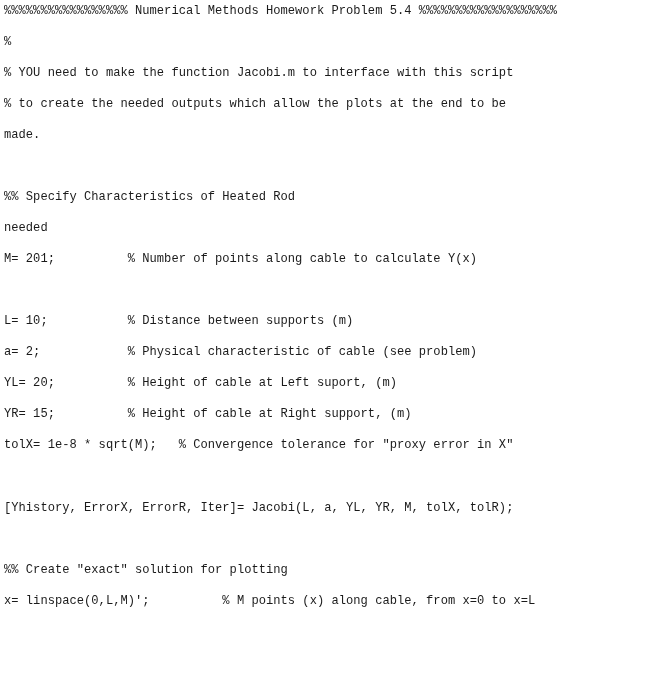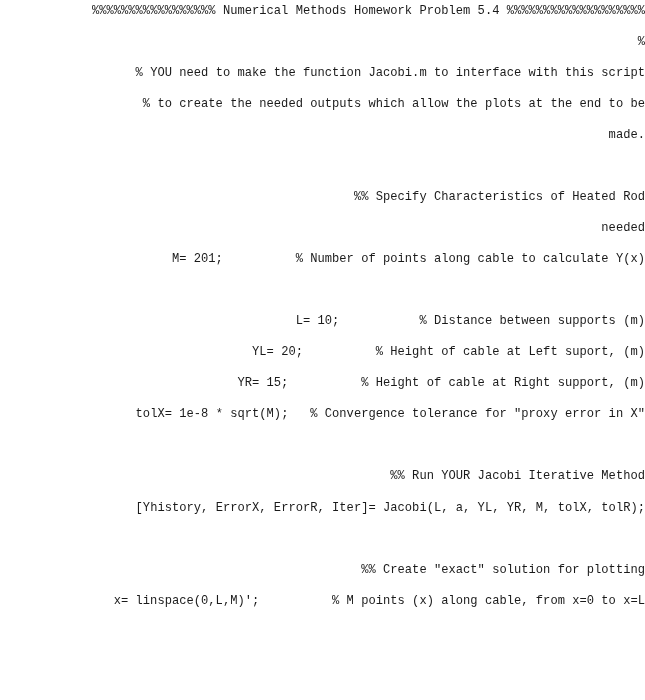--- a/index.html
+++ b/index.html
@@ -22,45 +22,44 @@
     line-height: 15.52px;
     color: #1a1a1a;
     white-space: pre;
     letter-spacing: 0.02px;
     -webkit-font-smoothing: none;
   }
   .code-line {
     display: block;
     white-space: pre;
     min-height: 15.52px;
-    text-align: right;
   }
   .code-line.blank {
     min-height: 15.52px;
   }
 </style>
 </head>
 <body>
 
 <pre id="code-listing"><span class="code-line">%%%%%%%%%%%%%%%%% Numerical Methods Homework Problem 5.4 %%%%%%%%%%%%%%%%%%%</span>
 <span class="code-line">%</span>
 <span class="code-line">% YOU need to make the function Jacobi.m to interface with this script</span>
 <span class="code-line">% to create the needed outputs which allow the plots at the end to be</span>
 <span class="code-line">made.</span>
 <span class="code-line blank"></span>
 <span class="code-line">%% Specify Characteristics of Heated Rod</span>
 <span class="code-line">needed</span>
 <span class="code-line">M= 201;          % Number of points along cable to calculate Y(x)</span>
 <span class="code-line blank"></span>
 <span class="code-line">L= 10;           % Distance between supports (m)</span>
+<span class="code-line">a= 2;            % Physical characteristic of cable (see problem)</span>
 <span class="code-line">YL= 20;          % Height of cable at Left suport, (m)</span>
 <span class="code-line">YR= 15;          % Height of cable at Right support, (m)</span>
 <span class="code-line">tolX= 1e-8 * sqrt(M);   % Convergence tolerance for "proxy error in X"</span>
 <span class="code-line blank"></span>
-<span class="code-line">%% Run YOUR Jacobi Iterative Method</span>
 <span class="code-line">[Yhistory, ErrorX, ErrorR, Iter]= Jacobi(L, a, YL, YR, M, tolX, tolR);</span>
 <span class="code-line blank"></span>
 <span class="code-line">%% Create "exact" solution for plotting</span>
 <span class="code-line">x= linspace(0,L,M)';          % M points (x) along cable, from x=0 to x=L</span>
 
 
 
 
 
 

